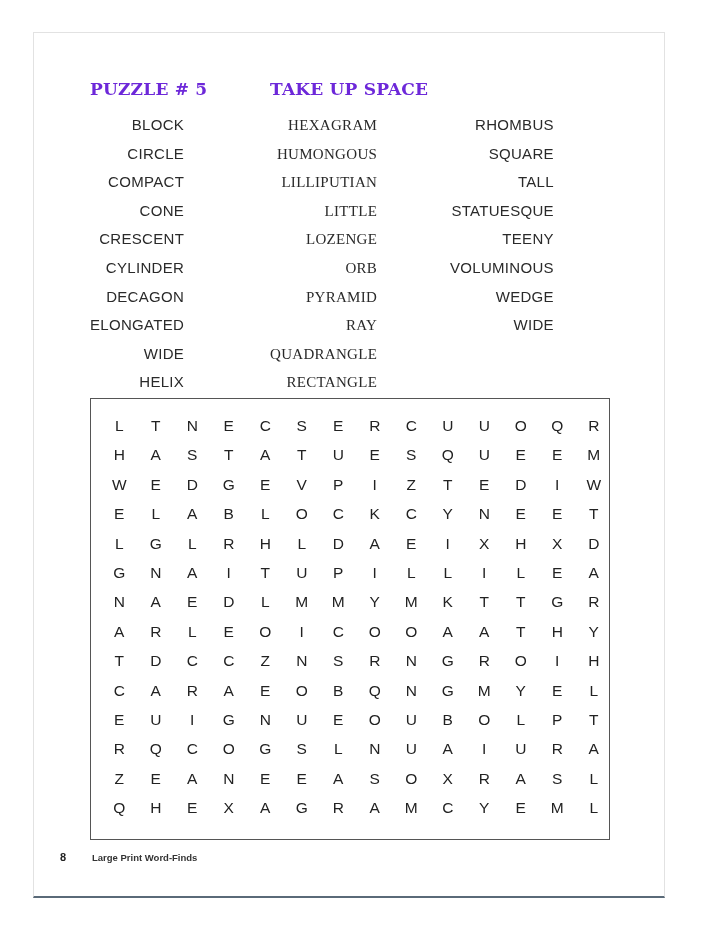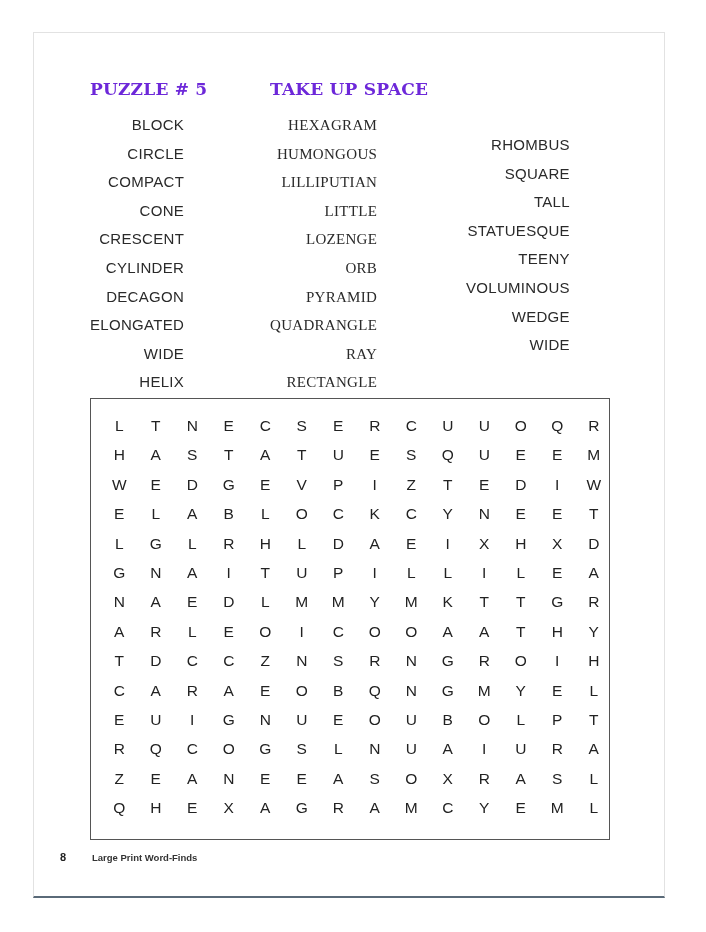--- a/index.html
+++ b/index.html
@@ -64,25 +64,25 @@
       <div class="word">HELIX</div>
     </div>
   <div class="word-col" style="left:180px;font-family:Liberation Serif, serif;" id="col1">
       <div class="word">HEXAGRAM</div>
       <div class="word">HUMONGOUS</div>
       <div class="word">LILLIPUTIAN</div>
       <div class="word">LITTLE</div>
       <div class="word">LOZENGE</div>
       <div class="word">ORB</div>
       <div class="word">PYRAMID</div>
+      <div class="word">RAY</div>
       <div class="word">QUADRANGLE</div>
-      <div class="word">RAY</div>
       <div class="word">RECTANGLE</div>
     </div>
-  <div class="word-col" style="left:376px;margin-top:20px;" id="col2">
+  <div class="word-col" style="left:360px;" id="col2">
       <div class="word">RHOMBUS</div>
       <div class="word">SQUARE</div>
       <div class="word">TALL</div>
       <div class="word">STATUESQUE</div>
       <div class="word">TEENY</div>
       <div class="word">VOLUMINOUS</div>
       <div class="word">WEDGE</div>
       <div class="word">WIDE</div>
     </div>
 </div>

